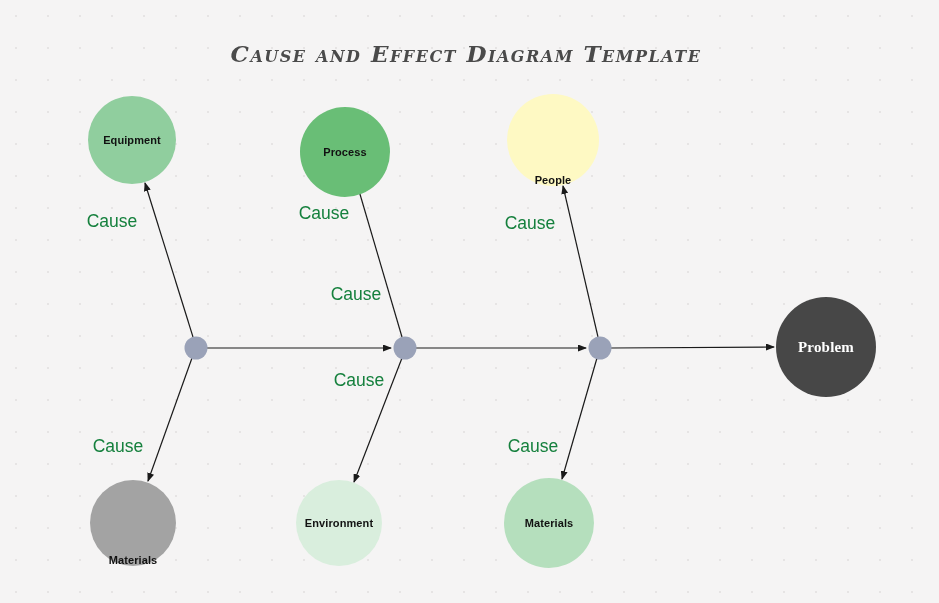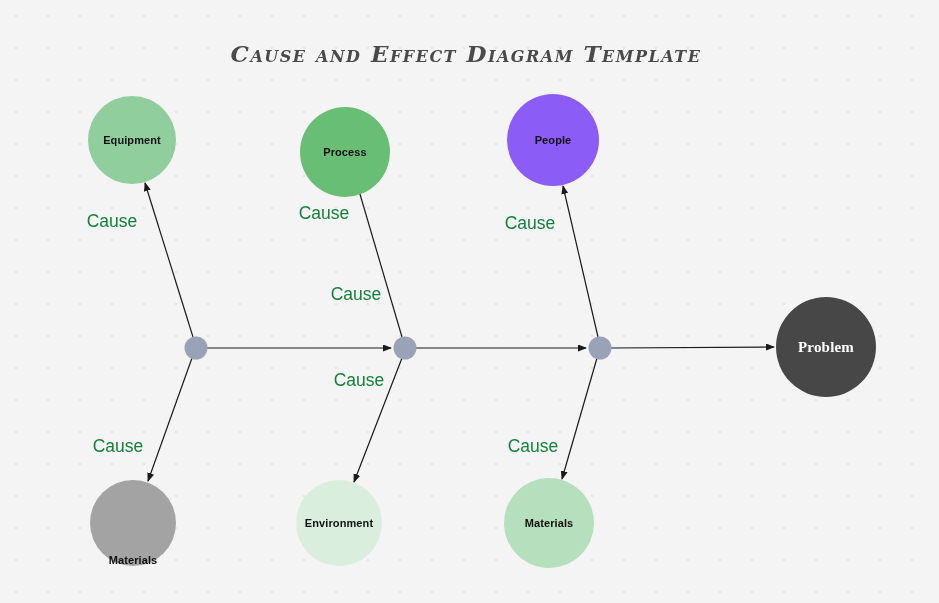--- a/index.html
+++ b/index.html
@@ -89,21 +89,21 @@
   </svg>
 
   <div class="node" style="left: 88px; top: 96px; width: 88px; height: 88px; background-color: rgb(144, 206, 158);">
     <span class="node-label">Equipment</span>
   </div>
 
   <div class="node" style="left: 300px; top: 107px; width: 90px; height: 90px; background-color: rgb(105, 190, 118);">
     <span class="node-label">Process</span>
   </div>
 
-  <div class="node" style="left: 507px; top: 94px; width: 92px; height: 92px; background-color: #8b5cf6;">
+  <div class="node" style="left: 507px; top: 94px; width: 92px; height: 92px; background-color: #fef9c3; align-items: flex-end;">
     <span class="node-label">People</span>
   </div>
 
   <div class="node" style="left: 90px; top: 480px; width: 86px; height: 86px; background-color: #a3a3a3; align-items: flex-end;">
     <span class="node-label">Materials</span>
   </div>
 
   <div class="node" style="left: 296px; top: 480px; width: 86px; height: 86px; background-color: rgb(217, 238, 221);">
     <span class="node-label">Environment</span>
   </div>

